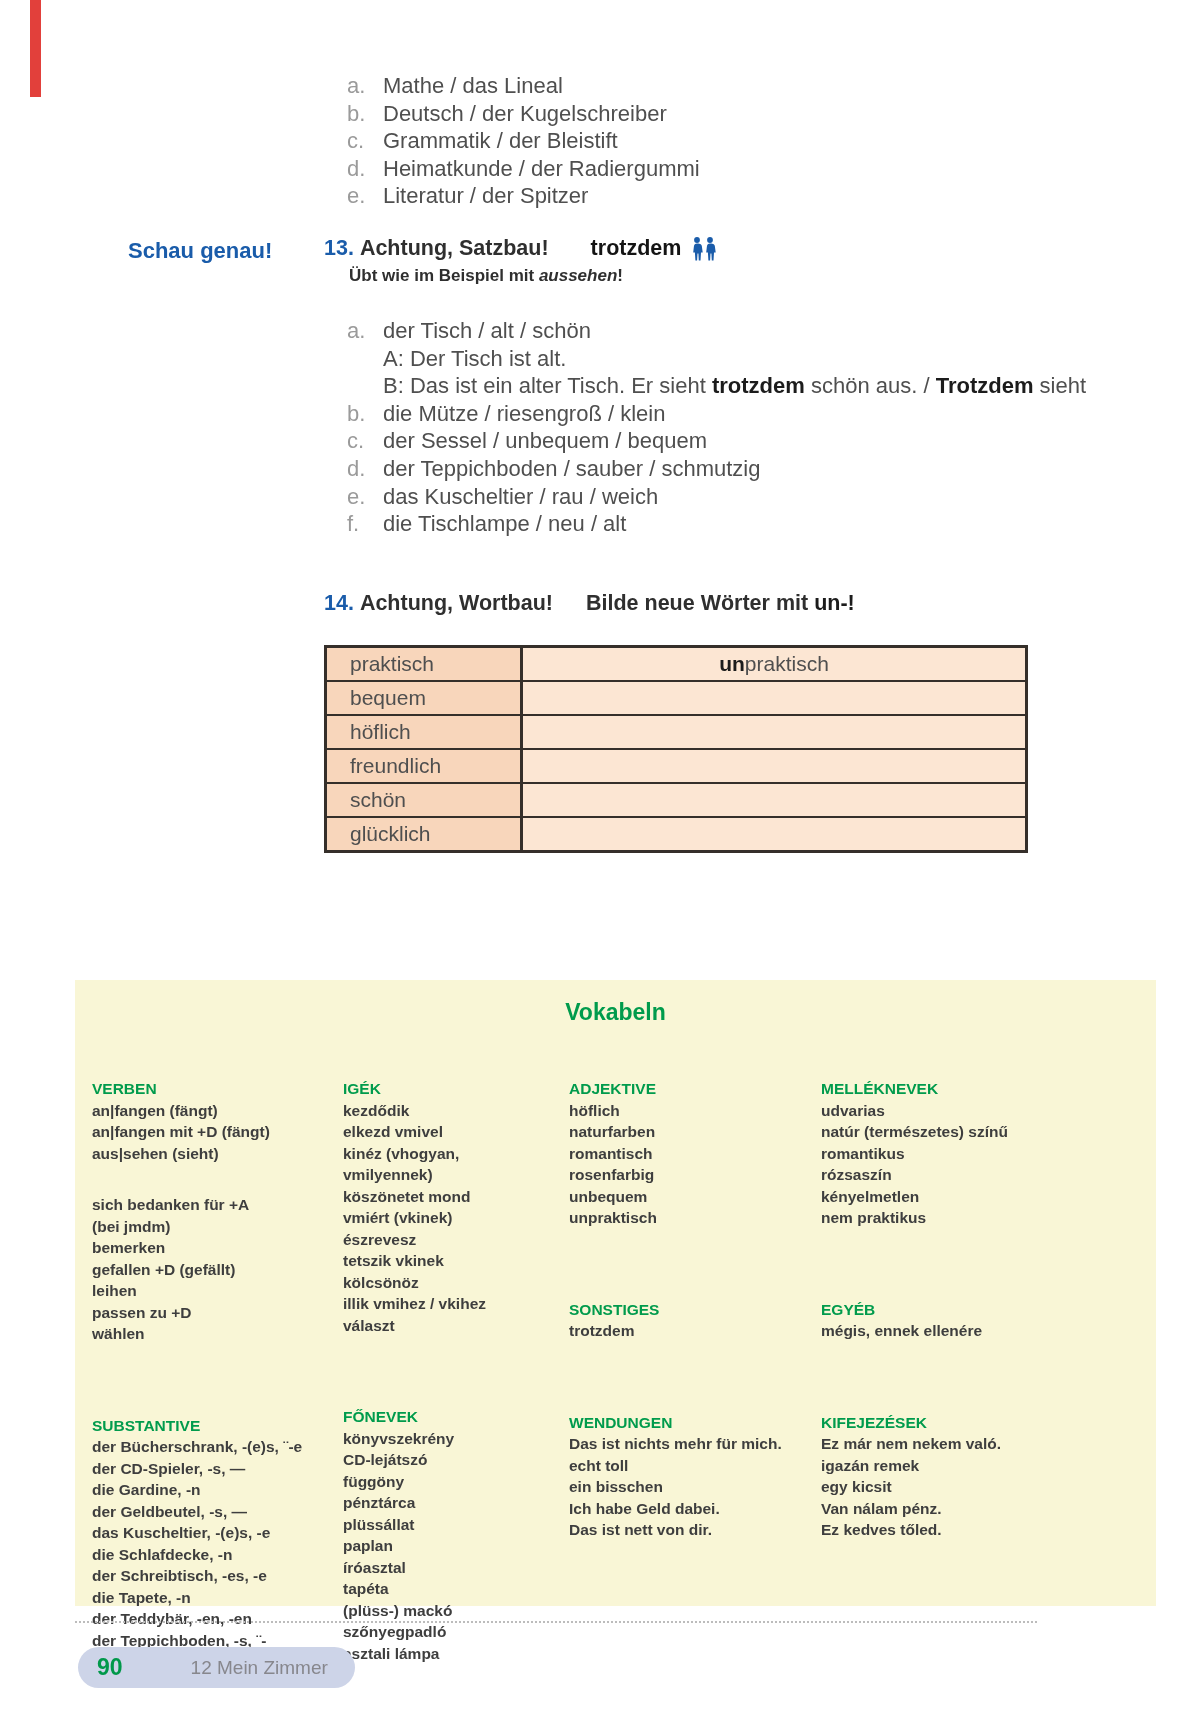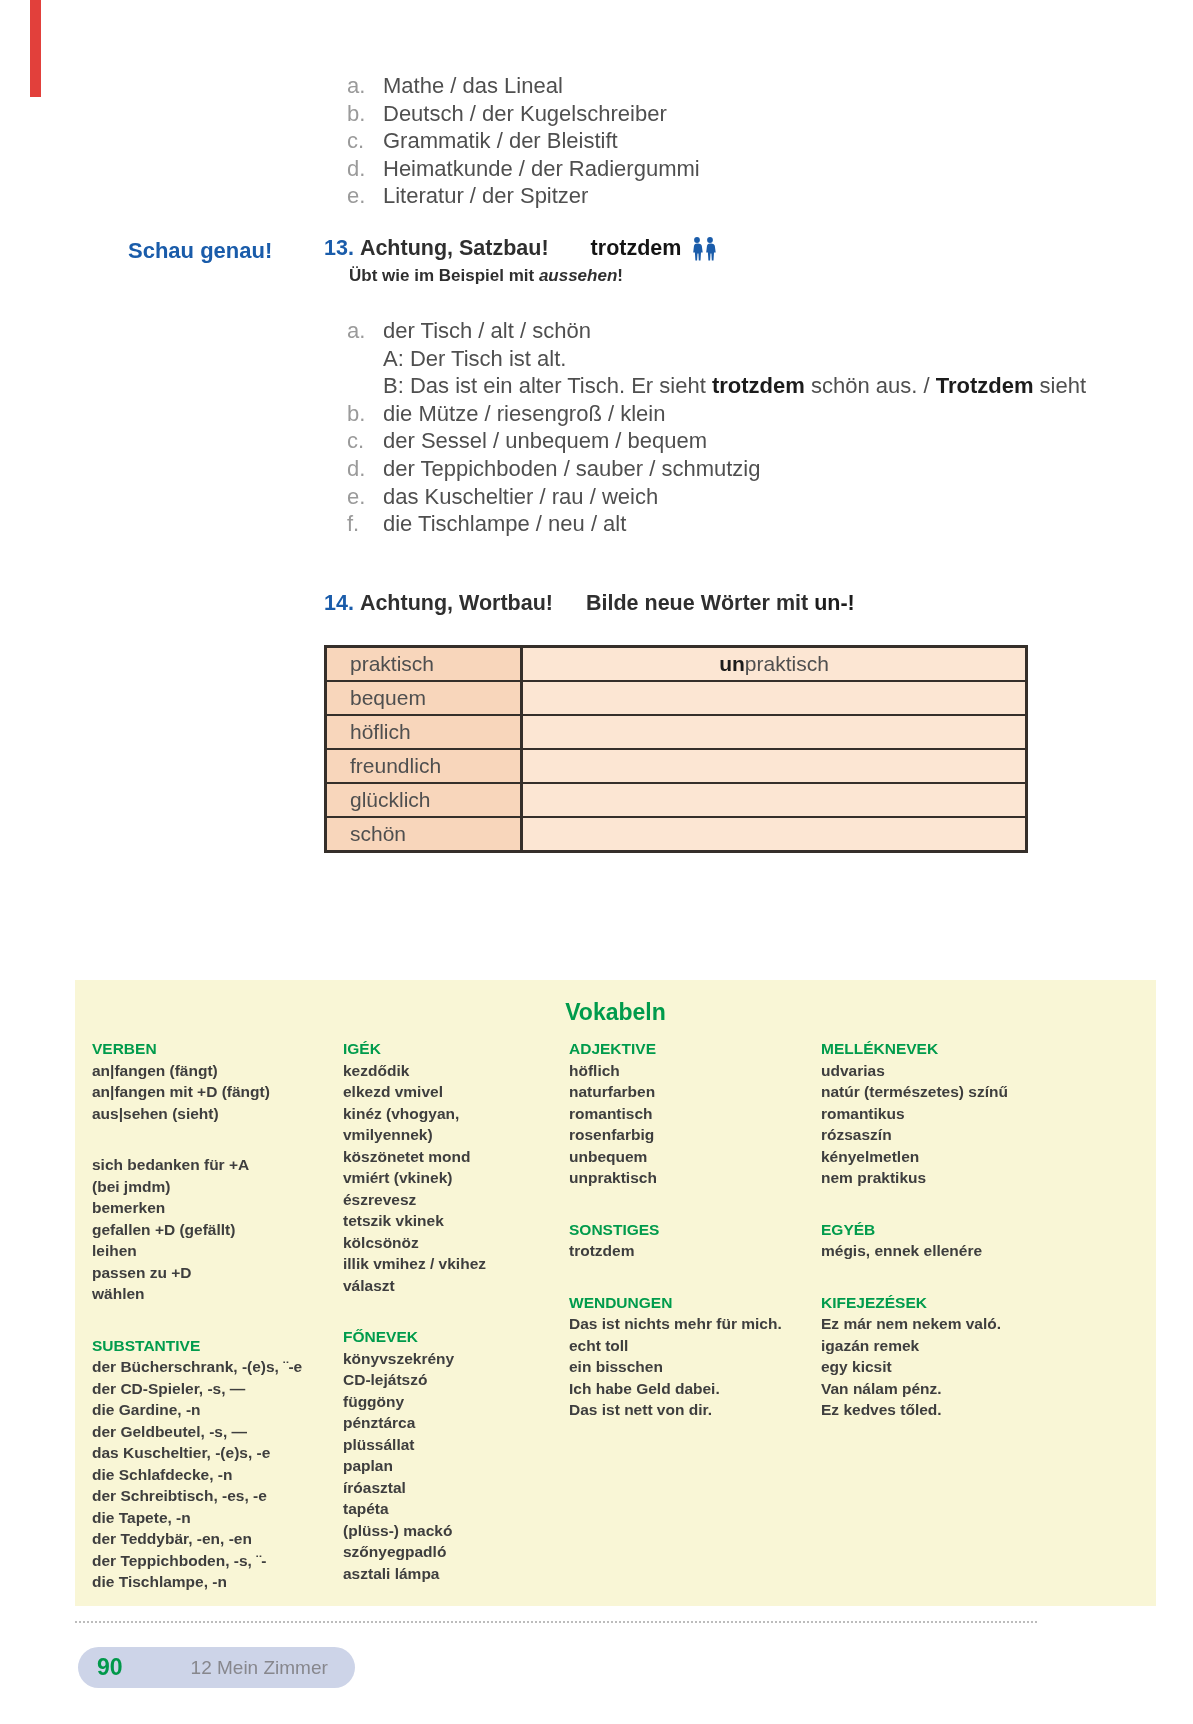--- a/index.html
+++ b/index.html
@@ -39,21 +39,21 @@
   .trow:first-child{border-top:none;border-radius:15px;}
   .tleft{flex:0 0 170px;background:#f8d6bb;border-right:3px solid #352f2a;display:flex;align-items:center;
          padding-left:23px;font-size:21px;color:#4f4f4f;}
   .tright{flex:1;background:#fce6d3;display:flex;align-items:center;justify-content:center;font-size:21px;color:#4f4f4f;}
 
   
   .vocab{position:absolute;left:75px;top:980px;width:1081px;height:626px;background:#f9f6d6;}
   .vocab-title{text-align:center;padding-top:19px;font-size:23px;font-weight:700;color:#009b4c;}
   .vocab-grid{display:grid;grid-template-columns:251px 226px 252px 1fr;padding-left:17px;margin-top:12px;}
   .ventry{font-size:15.5px;font-weight:700;color:#3e3e3e;line-height:21.5px;min-height:21.5px;white-space:nowrap;}
-  .ventry.k-h{color:#009b4c;}
+  .ventry.k-h{color:#009b4c;margin-top:40px;}
   .ventry.k-g{min-height:30px;}
 
   
   .dots{position:absolute;left:75px;top:1621px;width:962px;border-top:2.5px dotted #bcbcbc;}
   .pill{position:absolute;left:78px;top:1647px;width:277px;height:41px;background:#cdd4e8;border-radius:21px;
         display:flex;align-items:center;}
   .pnum{margin-left:19px;font-size:23px;font-weight:700;color:#00984a;}
   .pchap{margin-left:68px;font-size:19px;color:#87878d;}
 </style>
 </head>
@@ -155,25 +155,25 @@
   </div>
   <div class="trow">
     <div class="tleft">höflich</div>
     <div class="tright"></div>
   </div>
   <div class="trow">
     <div class="tleft">freundlich</div>
     <div class="tright"></div>
   </div>
   <div class="trow">
+    <div class="tleft">schön</div>
+    <div class="tright"></div>
+  </div>
+  <div class="trow">
     <div class="tleft">glücklich</div>
-    <div class="tright"></div>
-  </div>
-  <div class="trow">
-    <div class="tleft">schön</div>
     <div class="tright"></div>
   </div>
 </div>
 
 <div class="vocab">
   <div class="vocab-title">Vokabeln</div>
   <div class="vocab-grid">
     <div>
 
     <div class="ventry k-h">VERBEN</div>

